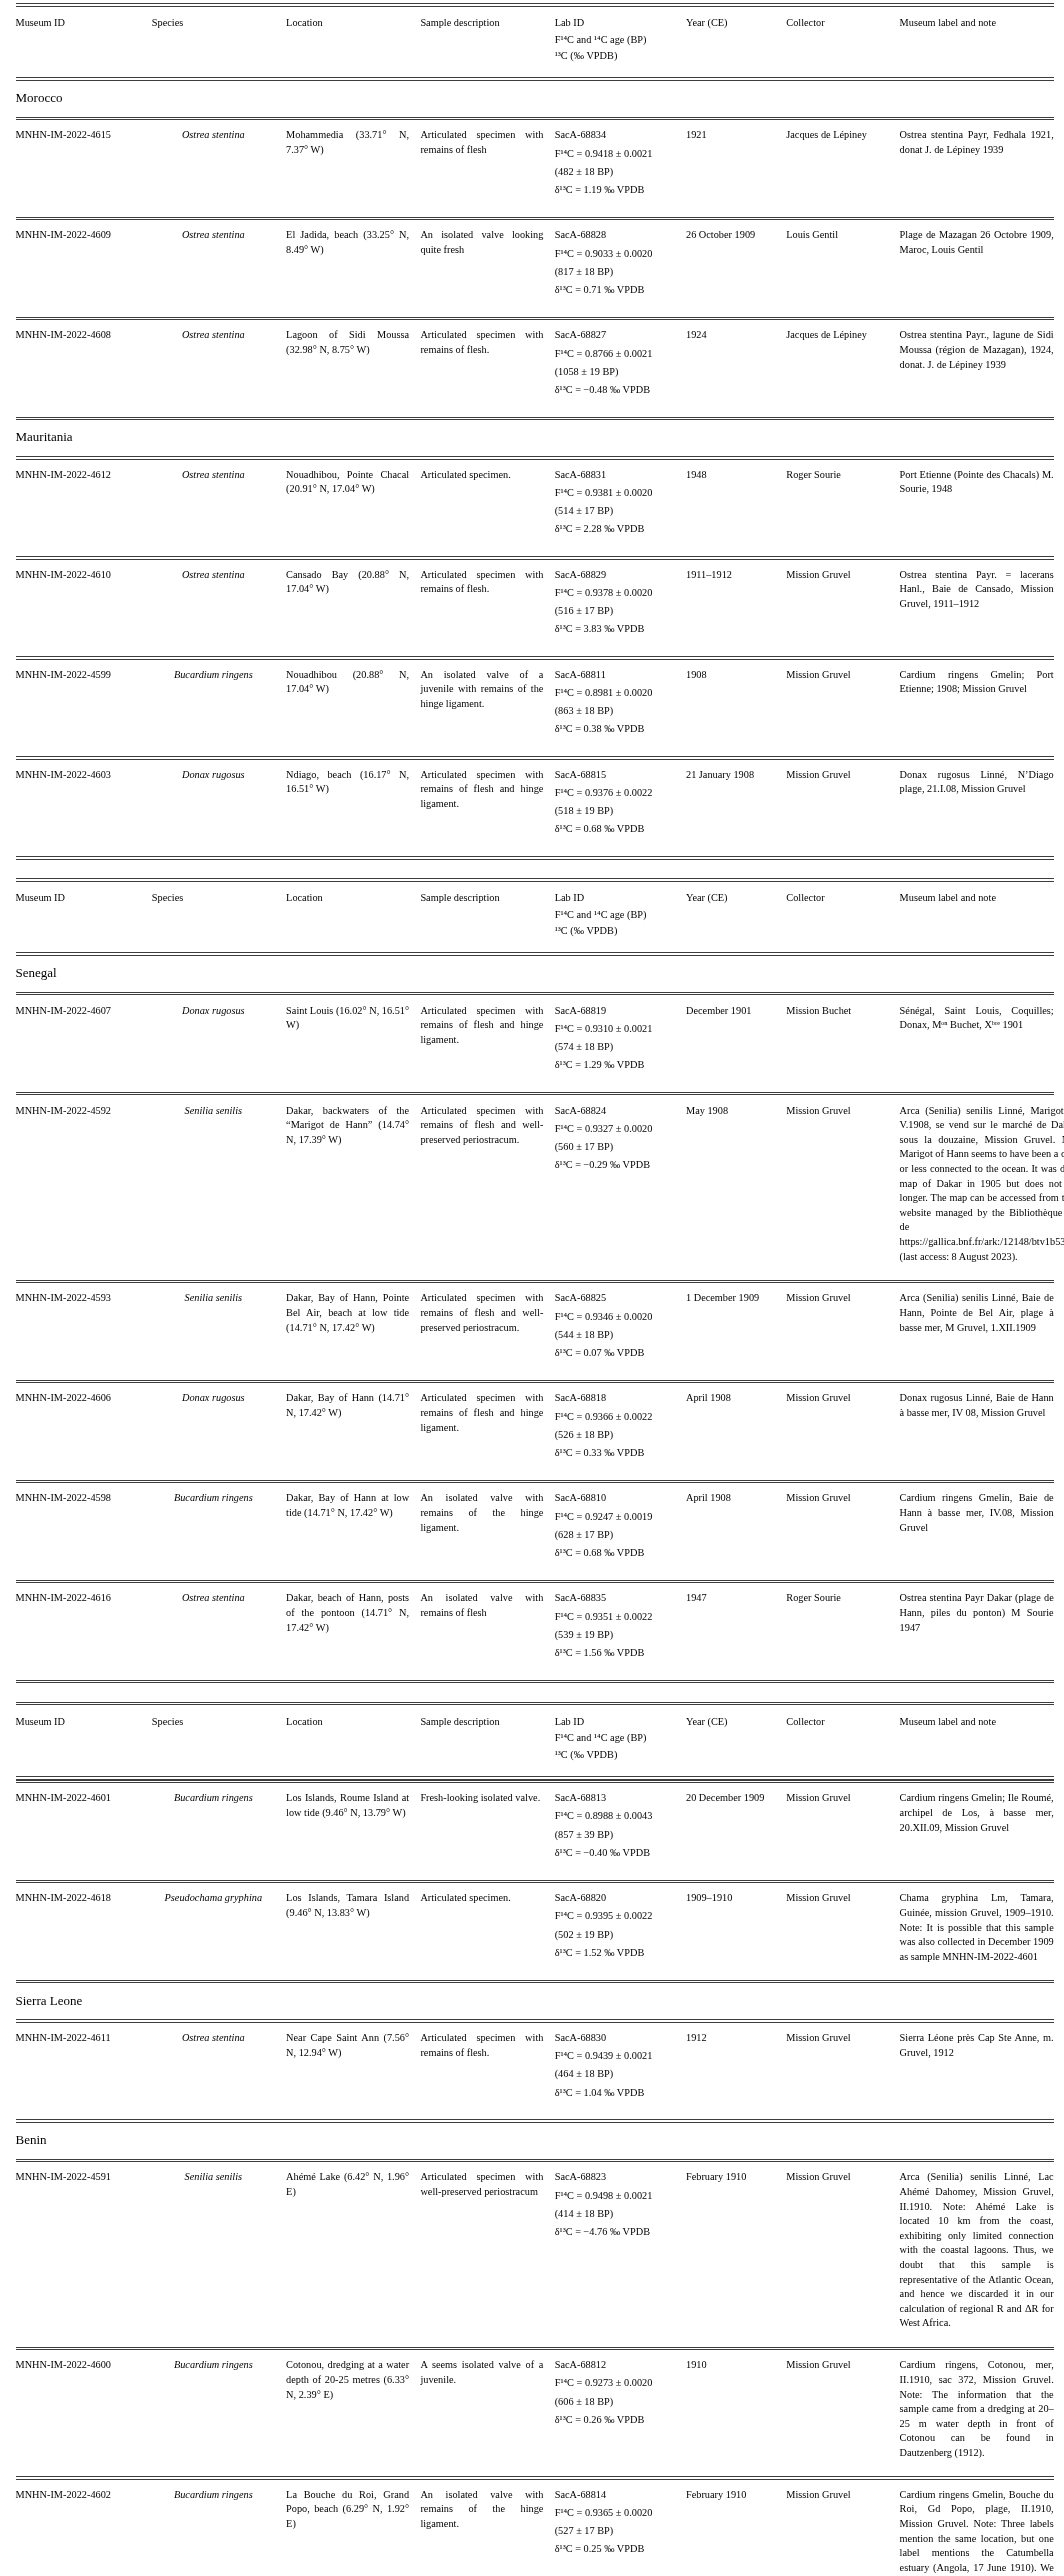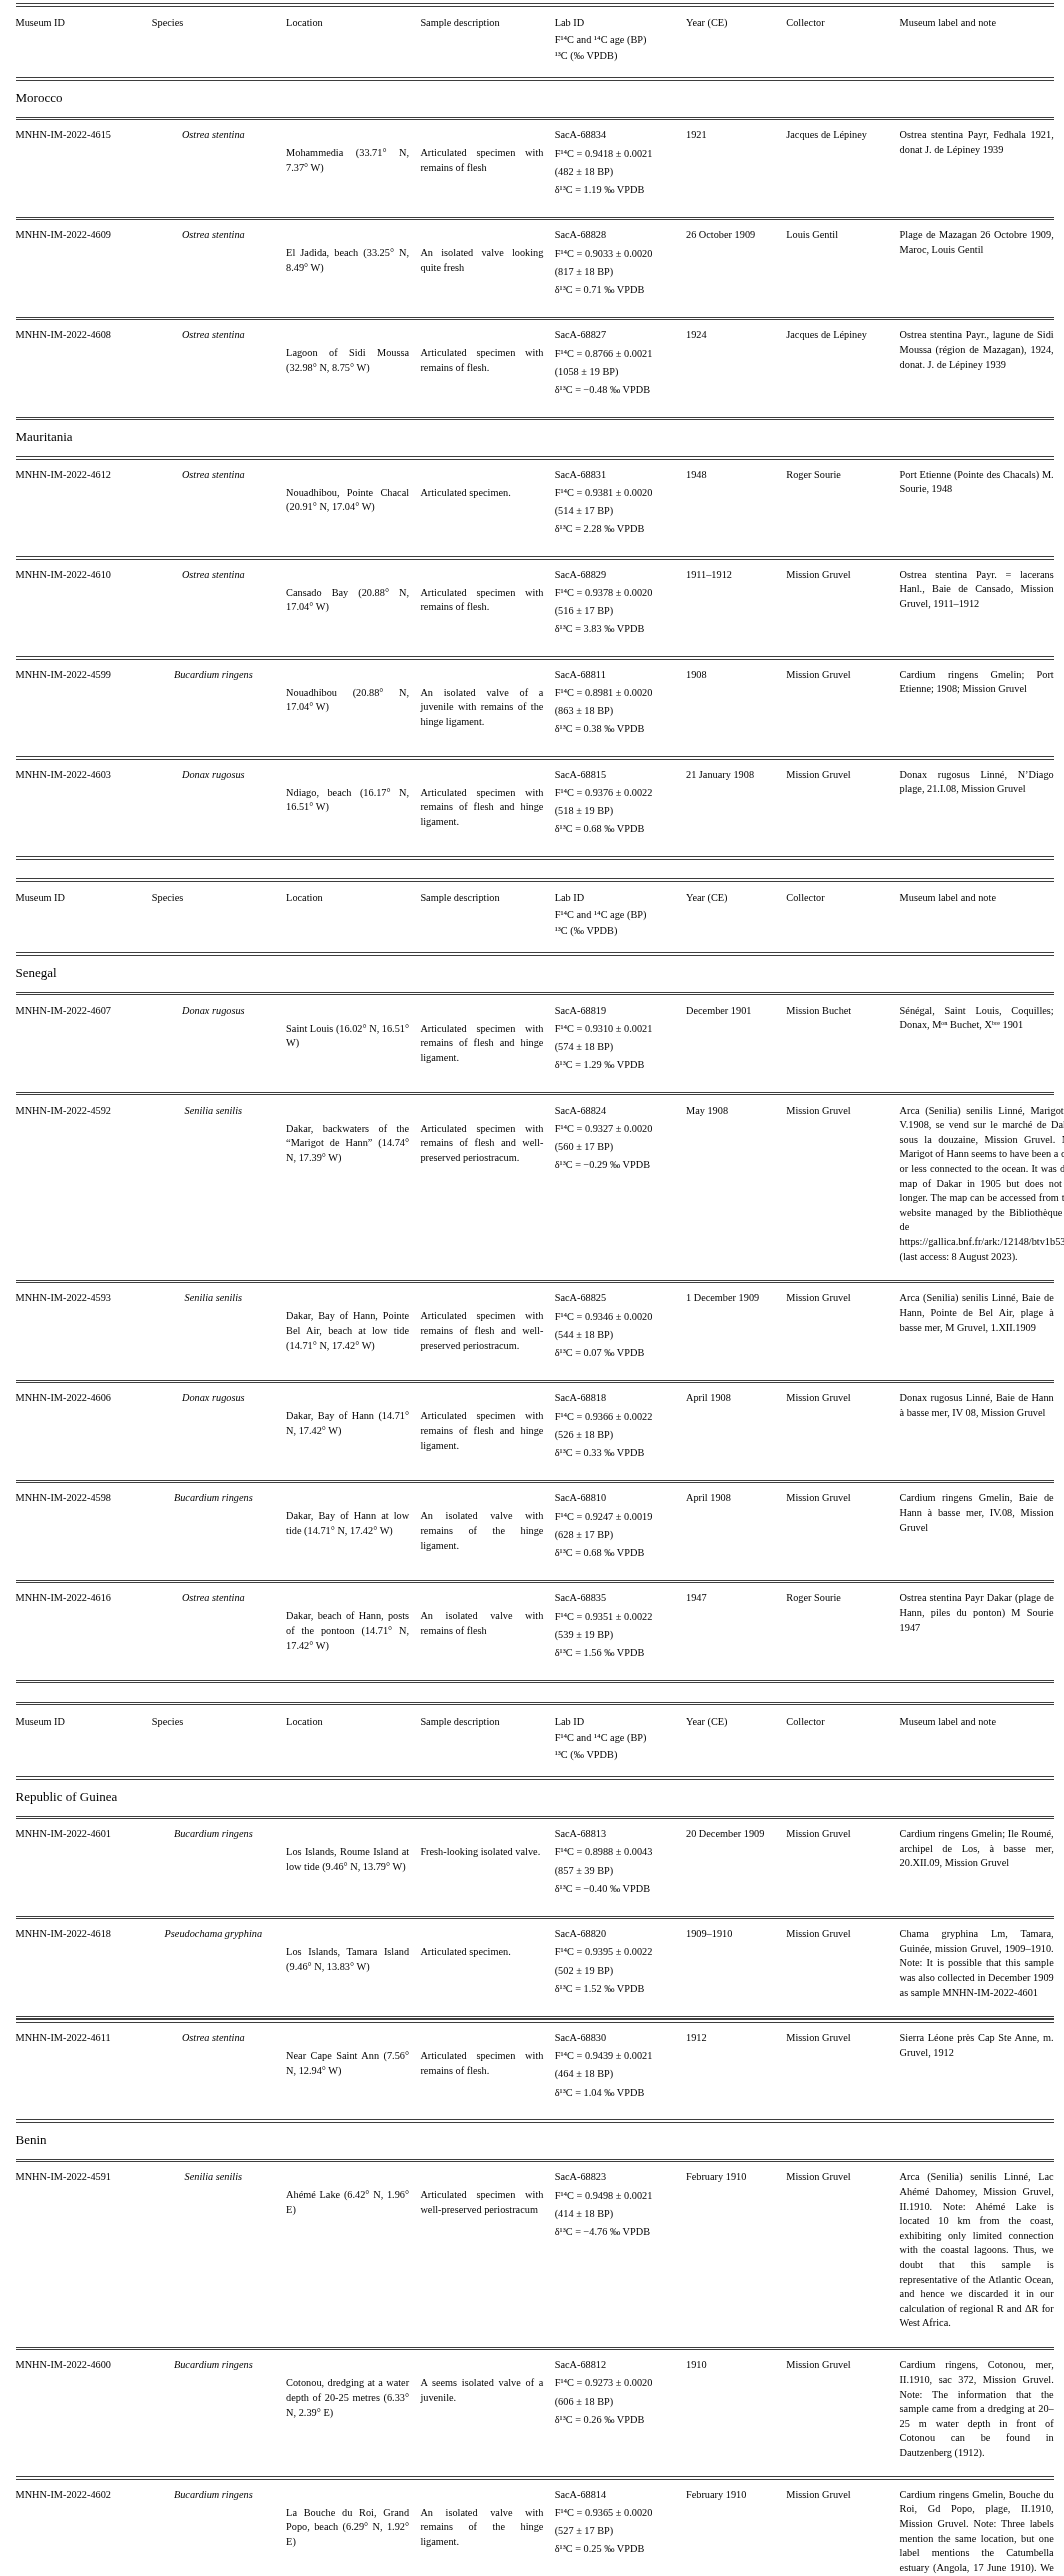--- a/index.html
+++ b/index.html
@@ -8,21 +8,21 @@
   .page{padding:3.1px 11.3px 0 15.5px;margin-bottom:15.5px;border-radius:28px;}
   .rule{height:1.5px;border-top:1px solid #3d3d3d;border-bottom:1px solid #3d3d3d;margin:0;}
   .grid{display:grid;grid-template-columns:125px 123px 123px 123px 120px 89px 102px 1fr;column-gap:11.3px;align-items:start;}
   .hdr-row{padding:9.3px 0 11.3px;}
   .hdr-cell{font-size:10.3px;}
   .hdr-lab div{margin-bottom:2.1px;}
   .region-row{padding:8.2px 0 9.3px;font-size:13px;}
   .row{padding:8.2px 0 15.5px;}
   .cell{overflow-wrap:break-word;}
   .species{font-style:italic;text-align:center;}
-  .just{text-align:justify;margin-top:18px;}
+  .just{text-align:justify;}
   .lab-line{margin-bottom:3.6px;}
   .note-cell{text-align:justify;}
 </style>
 </head>
 <body>
 
 <div class="doc">
   <section class="page">
     <div class="rule"></div>
     <div class="grid hdr-row">
@@ -308,23 +308,20 @@
         <div>Lab ID</div>
         <div>F¹⁴C and ¹⁴C age (BP)</div>
         <div>¹³C (‰ VPDB)</div>
       </div>
       <div class="hdr-cell">Year (CE)</div>
       <div class="hdr-cell">Collector</div>
       <div class="hdr-cell">Museum label and note</div>
     </div>
     <div class="rule"></div>
 
-  <div class="region-row">
-    <span>Republic of Guinea</span>
-  </div>
   <div class="rule"></div>
 
   <div class="grid row">
     <div class="cell">MNHN-IM-2022-4601</div>
     <div class="cell species">Bucardium ringens</div>
     <div class="cell just">Los Islands, Roume Island at low tide (9.46° N, 13.79° W)</div>
     <div class="cell just">Fresh-looking isolated valve.</div>
     <div class="cell">
           <div class="lab-line">SacA-68813</div>
           <div class="lab-line">F¹⁴C = 0.8988 ± 0.0043</div>
@@ -347,20 +344,23 @@
           <div class="lab-line">F¹⁴C = 0.9395 ± 0.0022</div>
           <div class="lab-line">(502 ± 19 BP)</div>
           <div class="lab-line">δ¹³C = 1.52 ‰ VPDB</div>
         </div>
     <div class="cell">1909–1910</div>
     <div class="cell">Mission Gruvel</div>
     <div class="cell note-cell">Chama gryphina Lm, Tamara, Guinée, mission Gruvel, 1909–1910. Note: It is possible that this sample was also collected in December 1909 as sample MNHN-IM-2022-4601</div>
   </div>
   <div class="rule"></div>
 
+  <div class="region-row">
+    <span>Sierra Leone</span>
+  </div>
   <div class="rule"></div>
 
   <div class="grid row">
     <div class="cell">MNHN-IM-2022-4611</div>
     <div class="cell species">Ostrea stentina</div>
     <div class="cell just">Near Cape Saint Ann (7.56° N, 12.94° W)</div>
     <div class="cell just">Articulated specimen with remains of flesh.</div>
     <div class="cell">
           <div class="lab-line">SacA-68830</div>
           <div class="lab-line">F¹⁴C = 0.9439 ± 0.0021</div>

